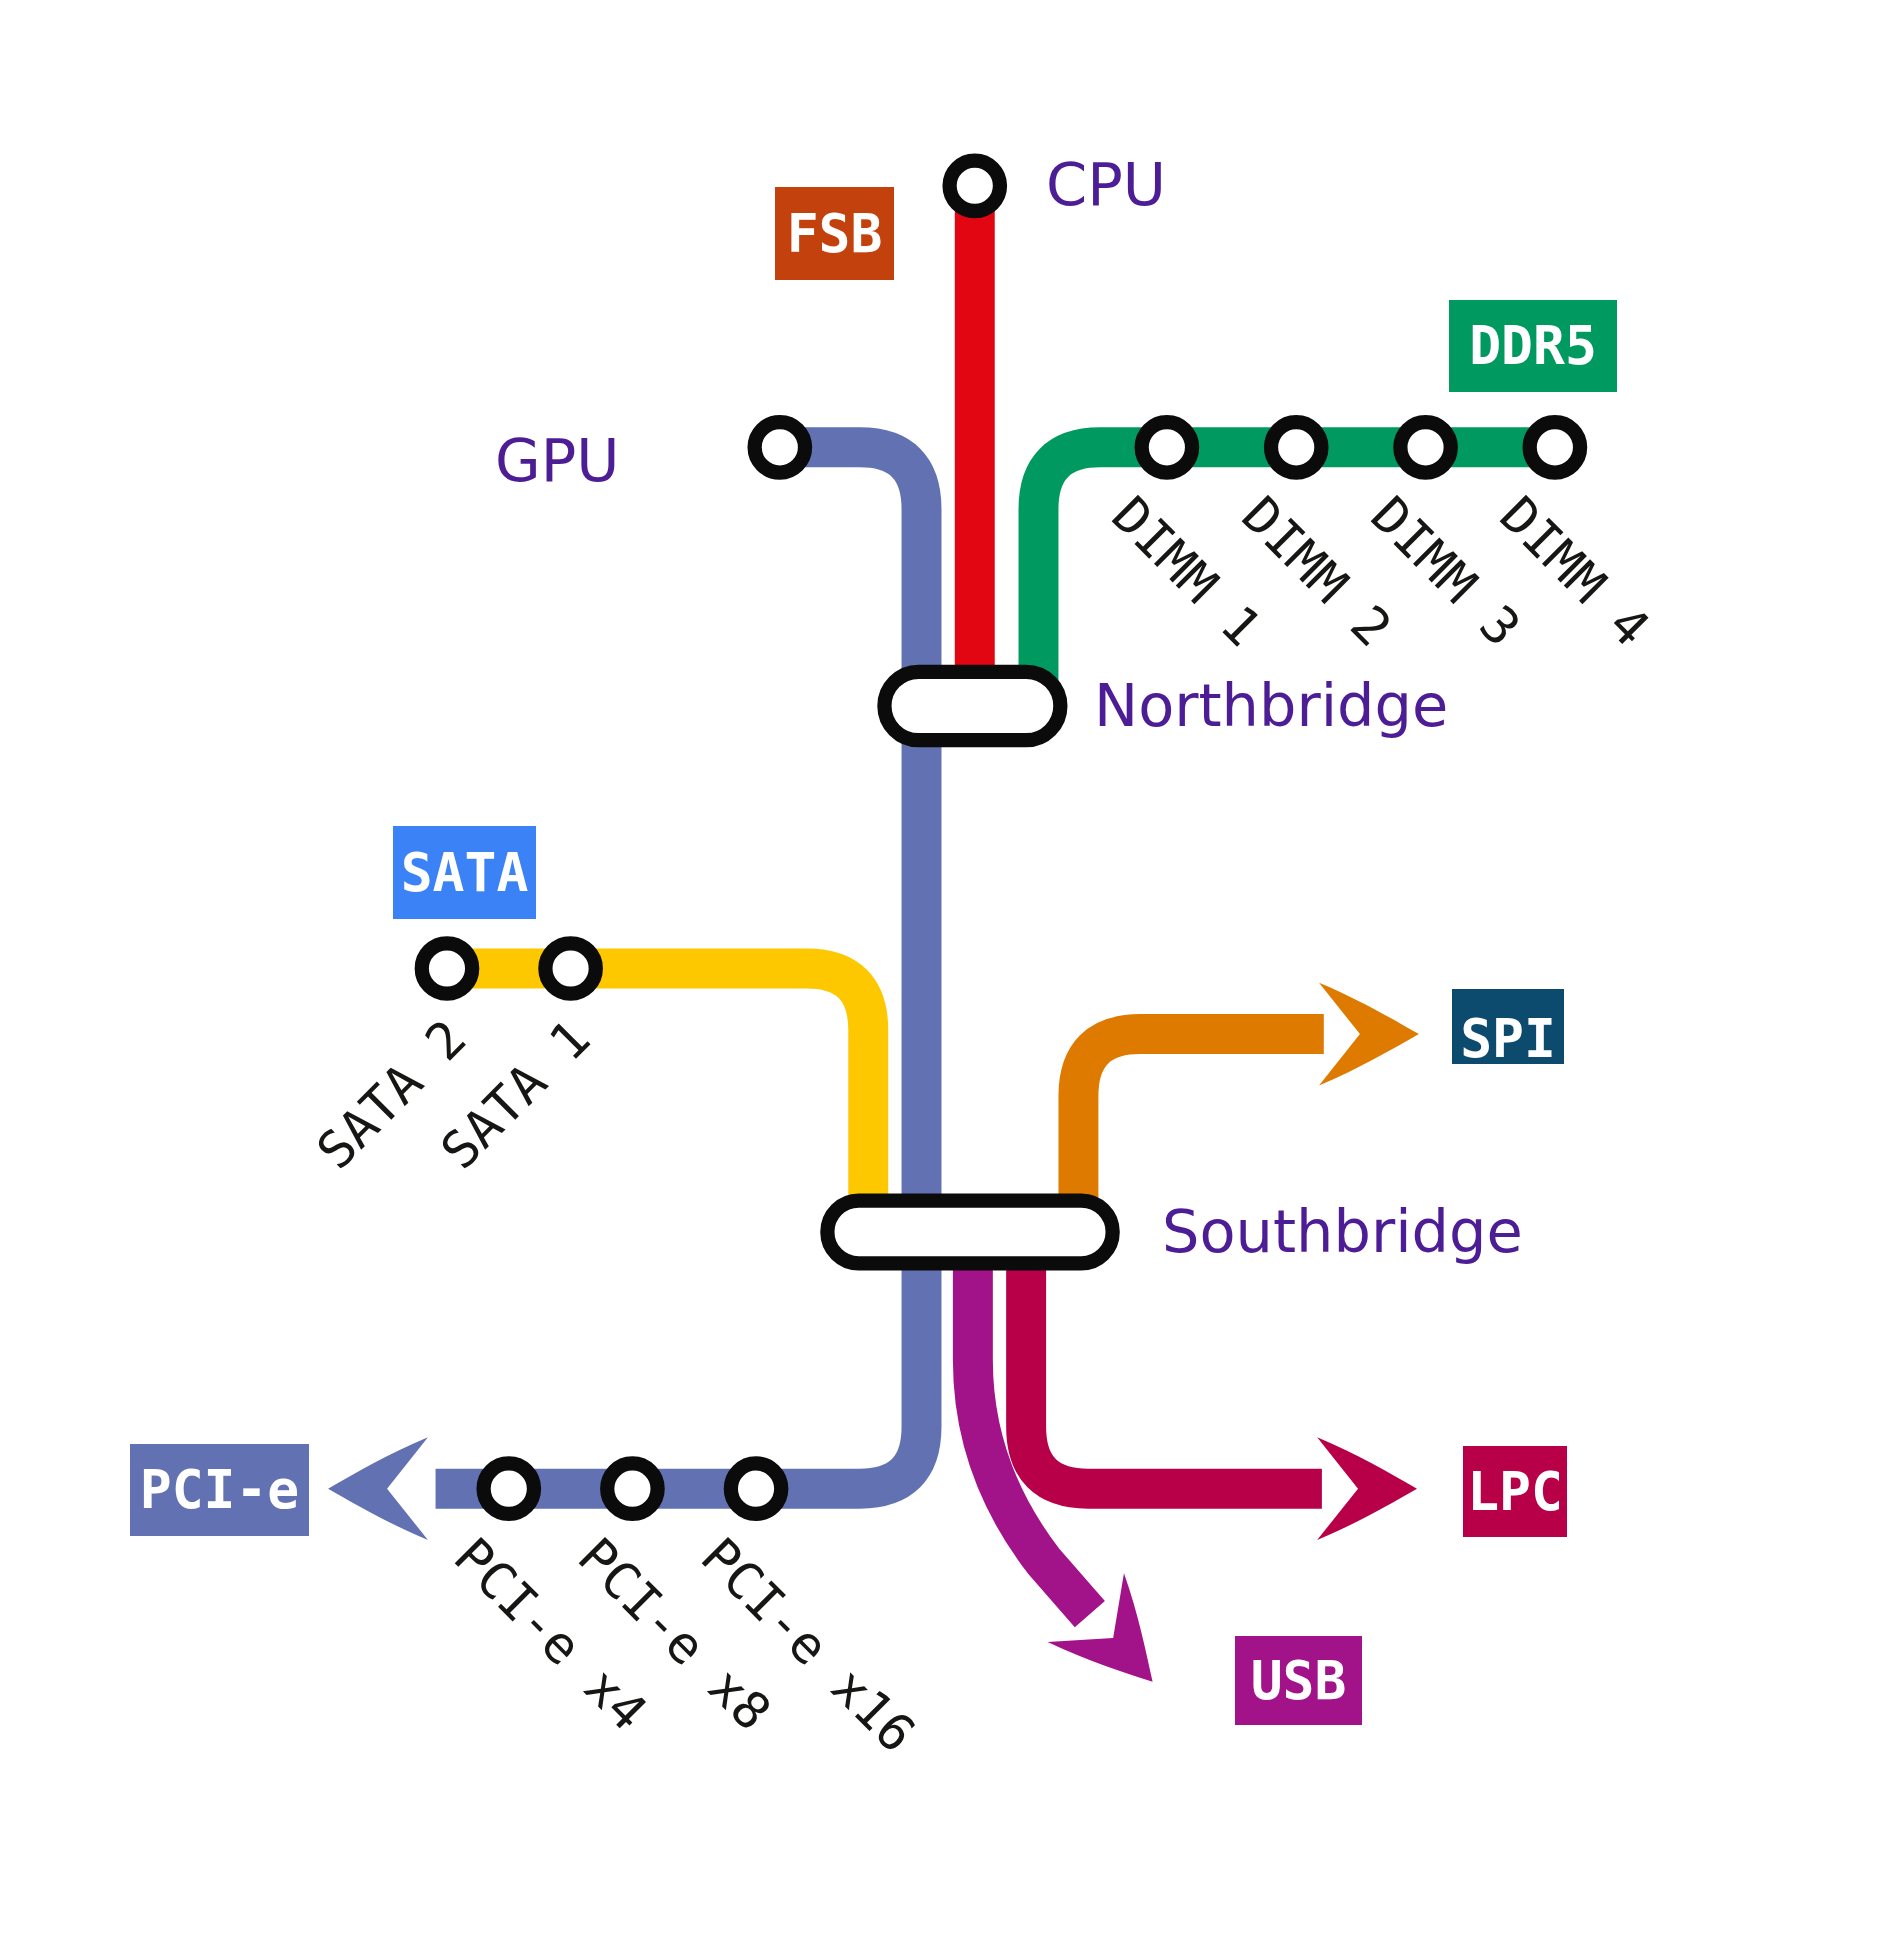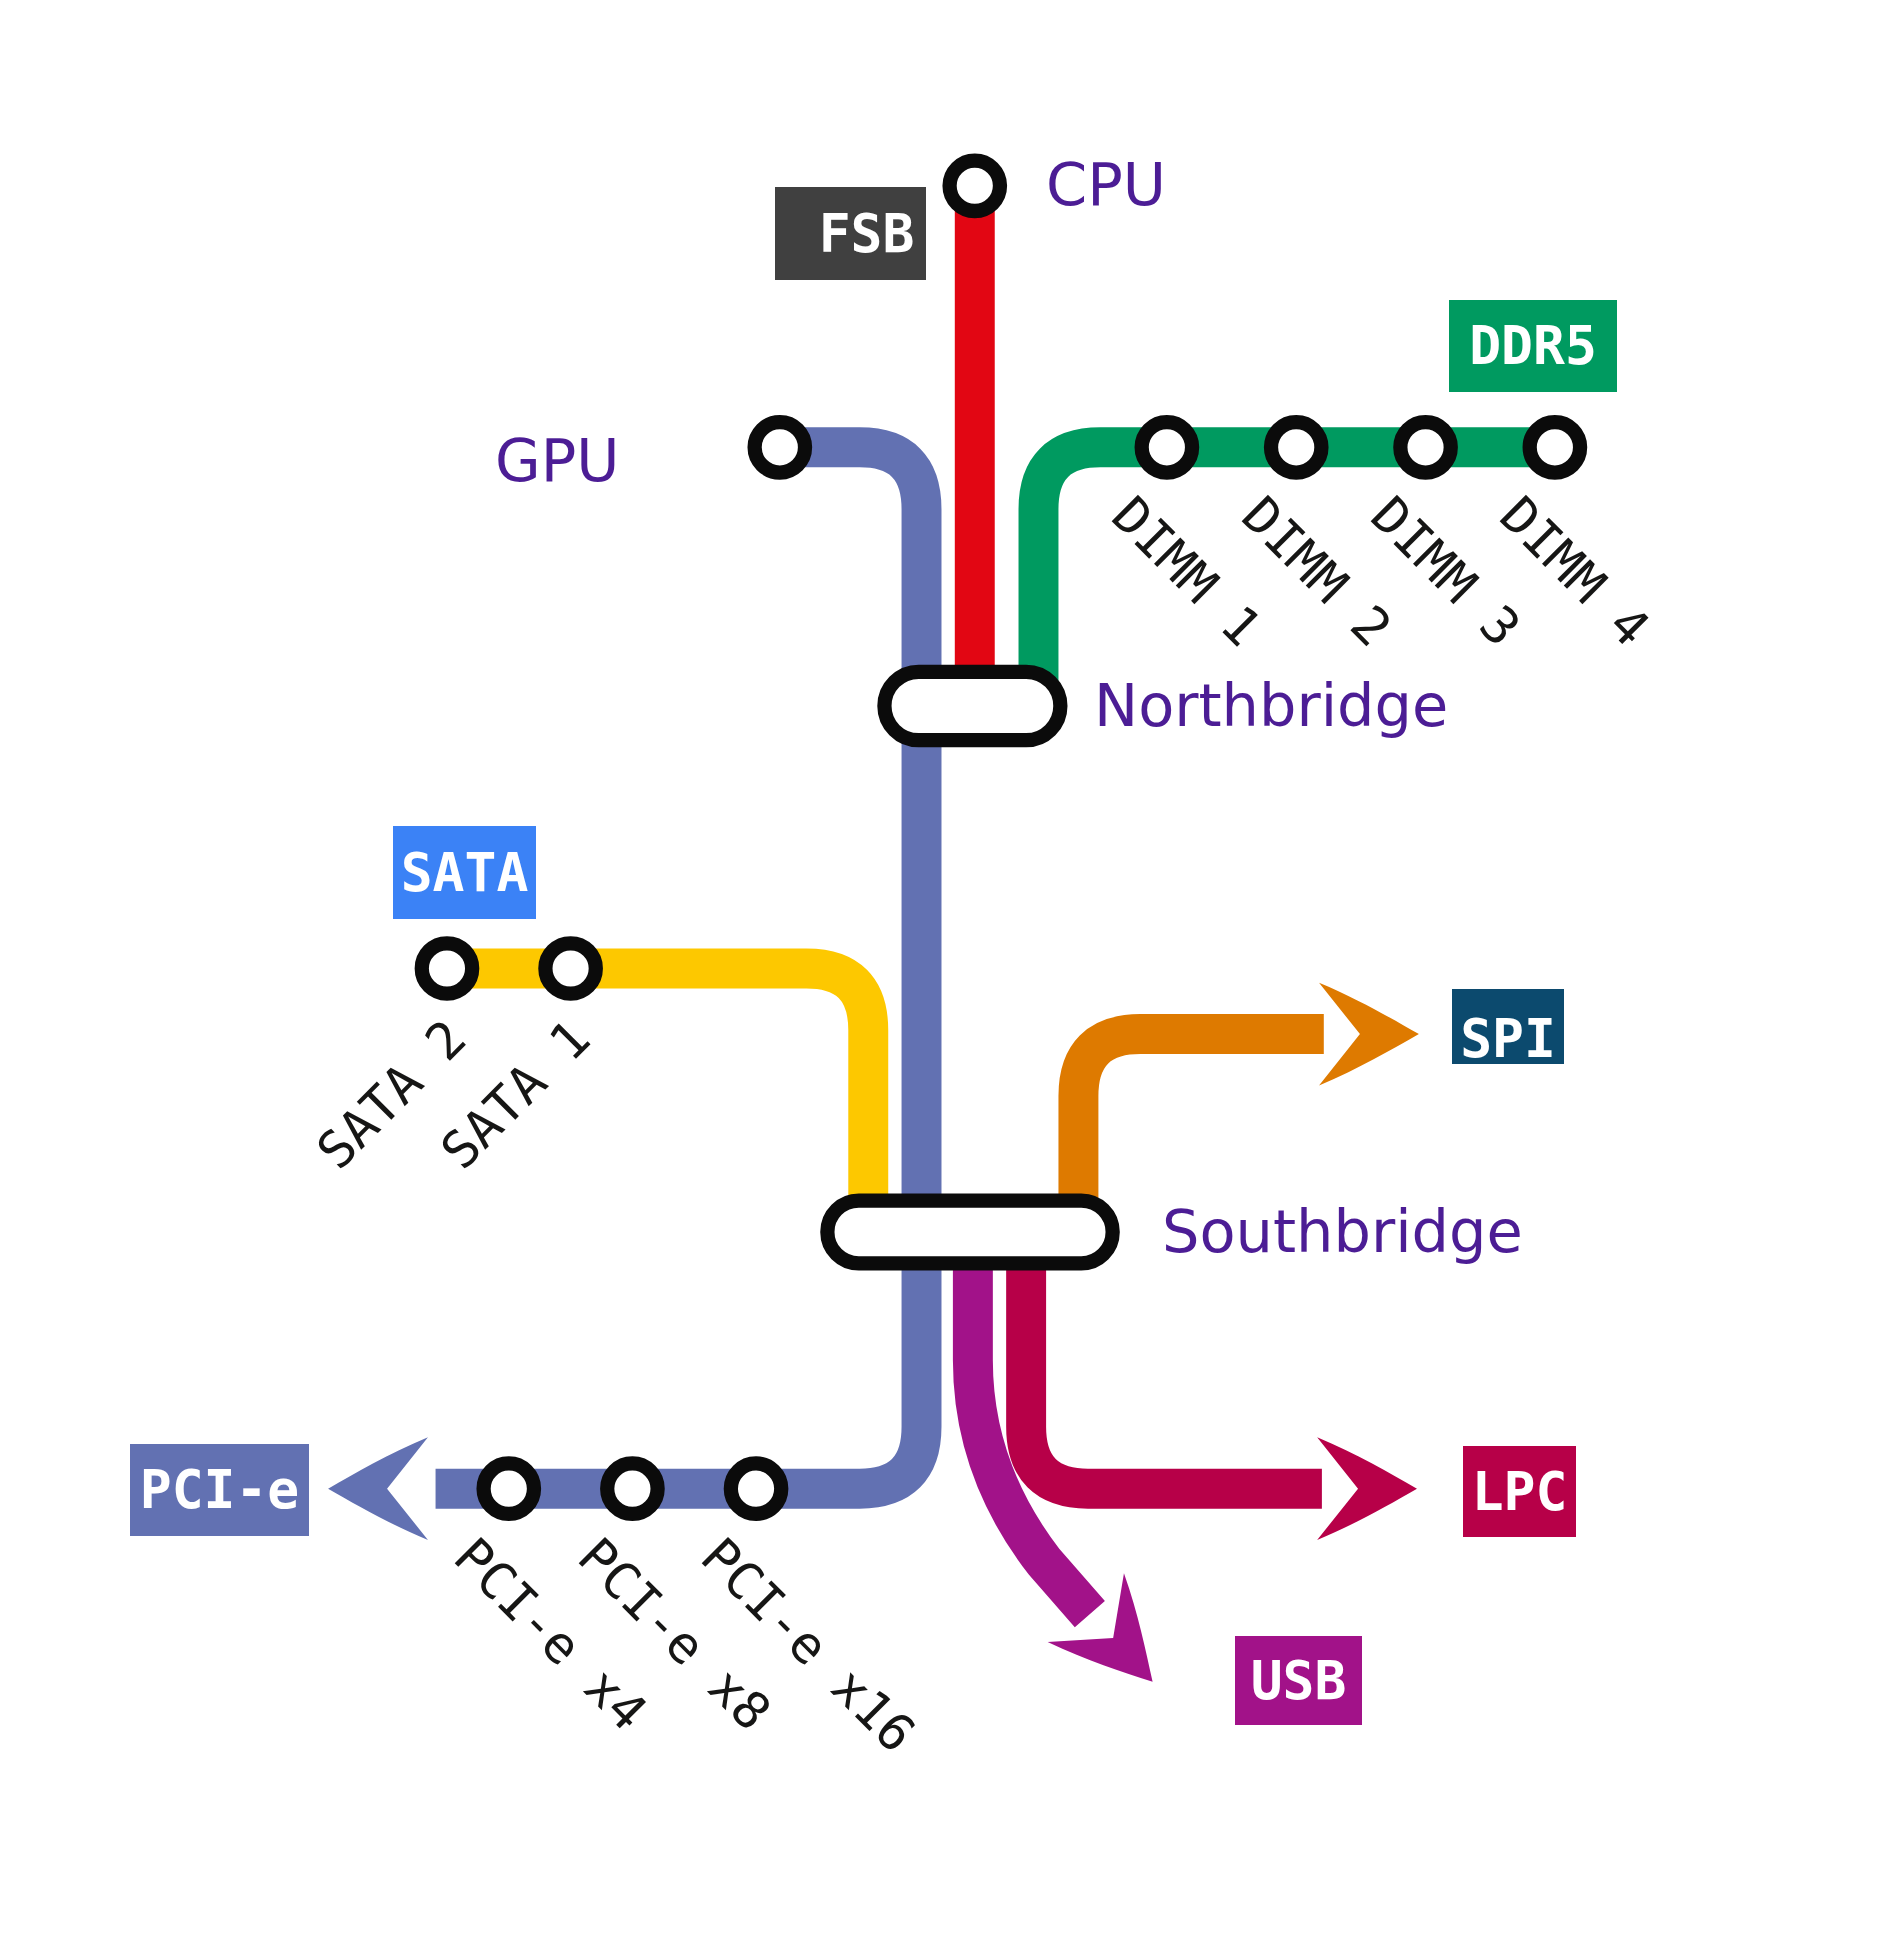--- a/index.html
+++ b/index.html
@@ -76,29 +76,29 @@
     <circle cx="1635" cy="470" r="26.5" stroke-width="15" stroke="#0b0b0b" fill="#ffffff"></circle>
 
     <circle cx="470" cy="1018" r="26.5" stroke-width="15" stroke="#0b0b0b" fill="#ffffff"></circle>
     <circle cx="600" cy="1018" r="26.5" stroke-width="15" stroke="#0b0b0b" fill="#ffffff"></circle>
 
     <circle cx="535" cy="1565" r="26.5" stroke-width="15" stroke="#0b0b0b" fill="#ffffff"></circle>
     <circle cx="665" cy="1565" r="26.5" stroke-width="15" stroke="#0b0b0b" fill="#ffffff"></circle>
     <circle cx="795" cy="1565" r="26.5" stroke-width="15" stroke="#0b0b0b" fill="#ffffff"></circle>
   </svg>
 
-  <div class="badge" style="left: 775px; top: 187px; width: 119px; height: 93px; line-height: 93px; background: #404040; padding-left: 32px;">FSB</div>
+  <div class="badge" style="left: 775px; top: 187px; width: 119px; height: 93px; line-height: 93px; background: #c2410c;">FSB</div>
 
   <div class="badge" style="left: 1449px; top: 300px; width: 168px; height: 92px; line-height: 92px; background: rgb(0, 154, 96);">DDR5</div>
 
   <div class="badge" style="left: 393px; top: 826px; width: 143px; height: 93px; line-height: 93px; background: #3b82f6;">SATA</div>
 
   <div class="badge" style="left: 1452px; top: 989px; width: 112px; height: 75px; line-height: 99px; background: #0c4a6e;">SPI</div>
 
-  <div class="badge" style="left: 1463px; top: 1446px; width: 113px; height: 91px; line-height: 91px; background: rgb(183, 0, 72);">LPC</div>
+  <div class="badge" style="left: 1463px; top: 1446px; width: 104px; height: 91px; line-height: 91px; background: rgb(183, 0, 72);">LPC</div>
 
   <div class="badge" style="left: 1235px; top: 1636px; width: 127px; height: 89px; line-height: 89px; background: rgb(162, 18, 137);">USB</div>
 
   <div class="badge" style="left: 130px; top: 1444px; width: 179px; height: 92px; line-height: 92px; background: rgb(98, 113, 178);">PCI-e</div>
 
   <div class="node-label" style="left:1046px;top:147px;">CPU</div>
 
   <div class="node-label" style="left:495px;top:423px;width:219px;text-align:left;">GPU</div>
 
   <div class="node-label" style="left:1094px;top:668px;">Northbridge</div>

